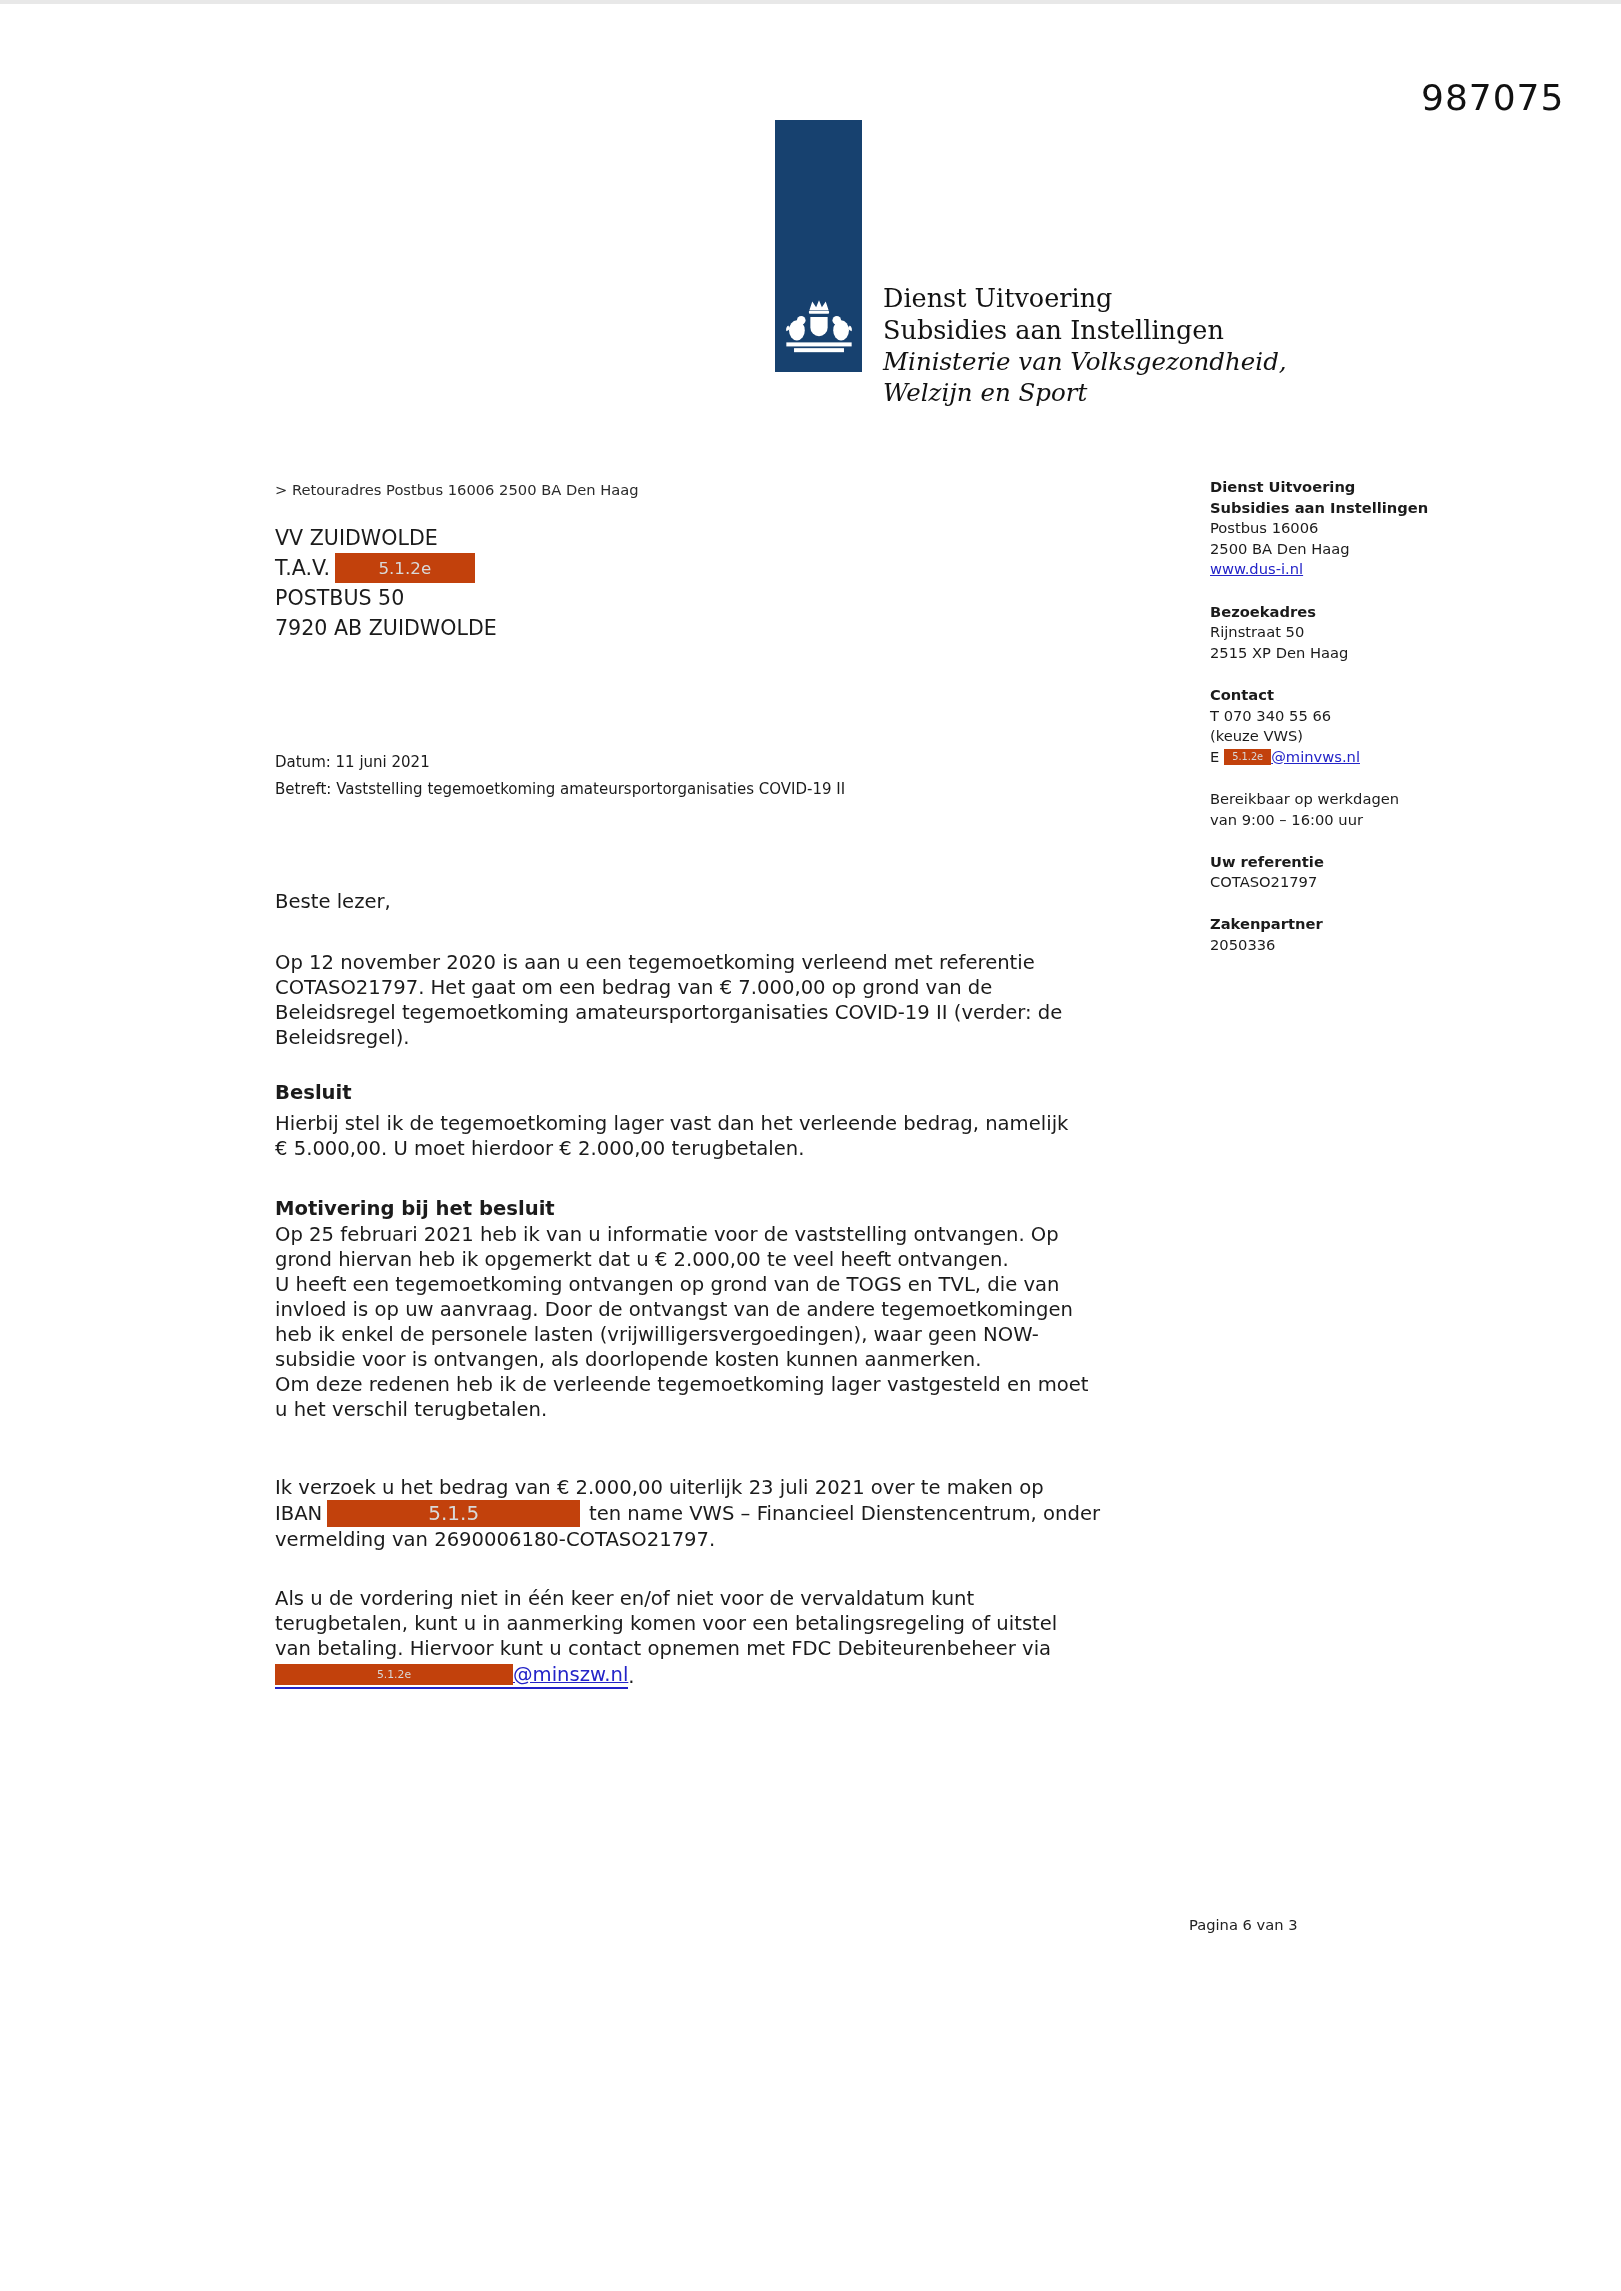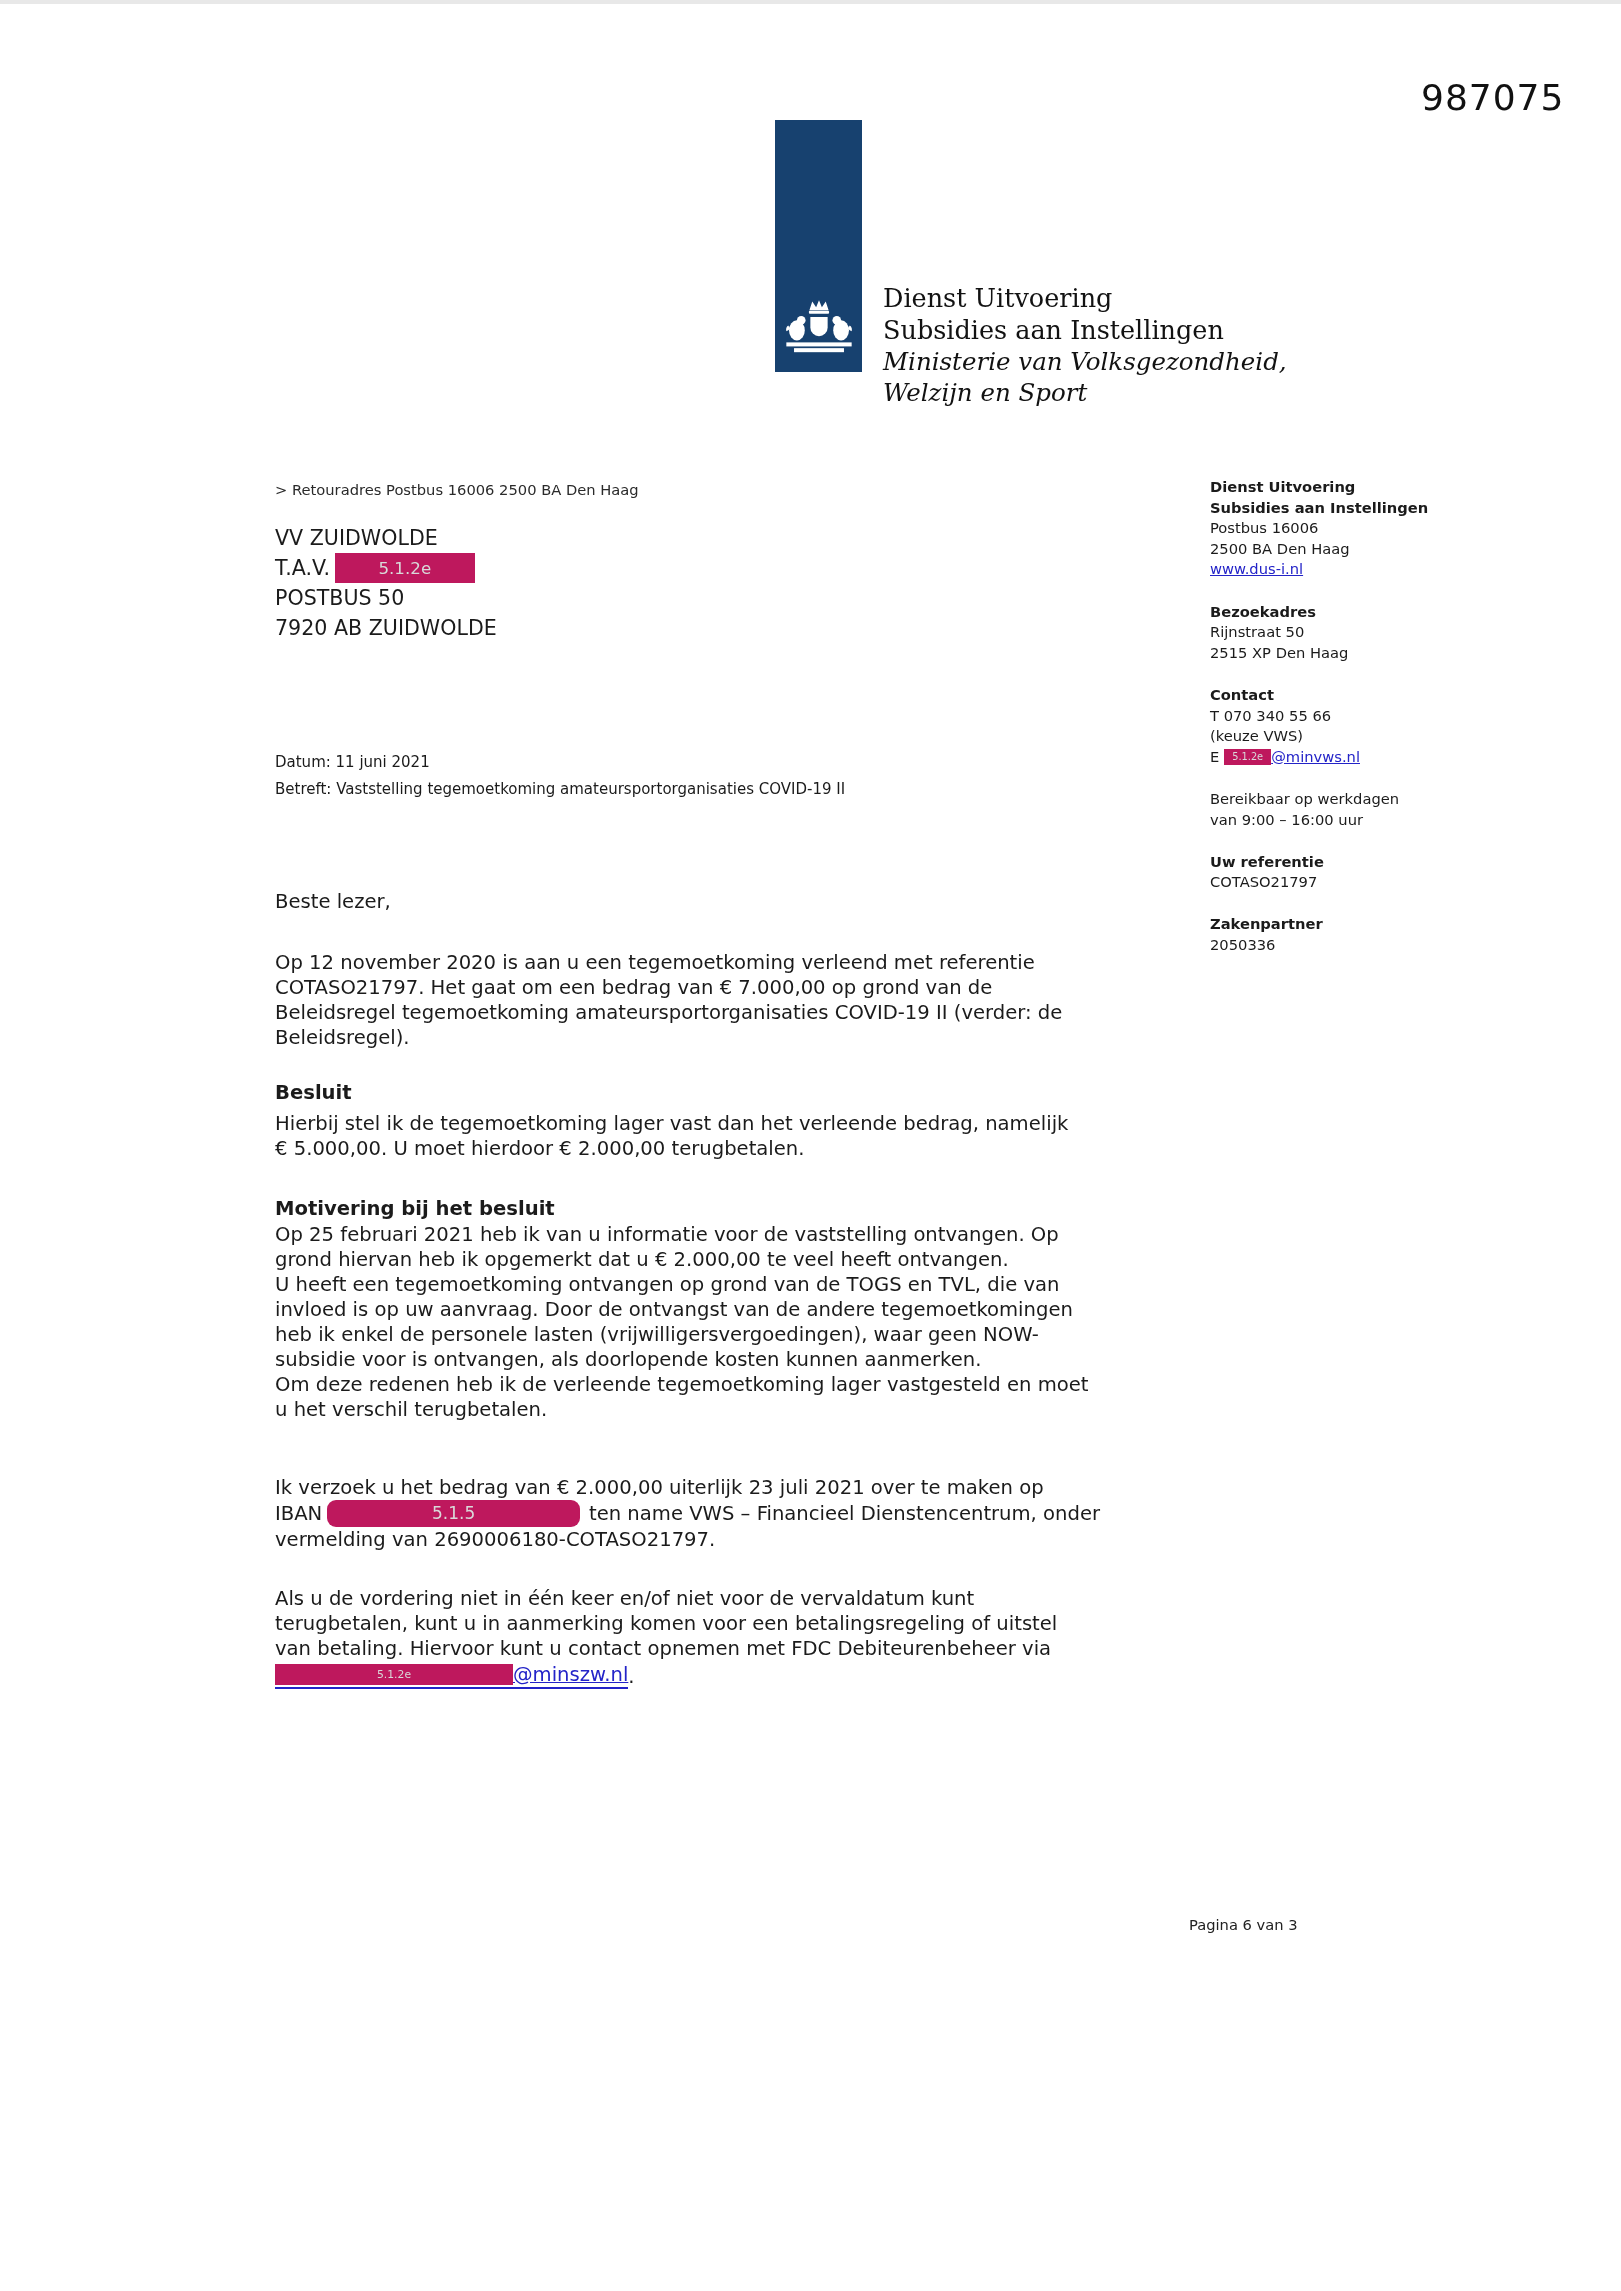--- a/index.html
+++ b/index.html
@@ -16,23 +16,23 @@
   .emblem { position:absolute; left:50%; transform:translateX(-50%); bottom:13.7px; width:73px; height:61px; }
   .logo-text { position:absolute; left:883px; top:278px; white-space:nowrap; }
   .logo-org { font-family:"DejaVu Serif","Liberation Serif",serif; font-size:25.5px; line-height:32px; color:#121212; }
   .logo-ministry { font-family:"DejaVu Serif","Liberation Serif",serif; font-style:italic; font-size:24.5px; line-height:31px; color:#121212; }
 
   
   .retouradres { position:absolute; left:275px; top:477px; font-size:14.7px; color:#2a2a2a; }
   .recipient { position:absolute; left:275px; top:519px; font-size:20.6px; line-height:30px; }
   .attn-line { display:flex; align-items:center; }
 
-  .redaction { background:#be185d; color:#d9d9d9; display:inline-flex; align-items:center; justify-content:center; }
+  .redaction { background:#c2410c; color:#d9d9d9; display:inline-flex; align-items:center; justify-content:center; }
   .redaction.attn { width:140px; height:30px; font-size:16.7px; margin-left:4.9px; }
-  .redaction.iban { width:253px; height:27.4px; font-size:17px; margin:0 8.8px 0 4.9px;border-radius:9px; }
+  .redaction.iban { width:253px; height:27.4px; font-size:20px; margin:0 8.8px 0 4.9px; }
   .redaction.small { min-width:43px; height:15.7px; font-size:9.8px; padding:0 2px; margin:0 0 0 4.9px; }
   .redaction.wide { width:238px; height:21.6px; font-size:10.8px; }
 
   
   .meta { position:absolute; left:275px; top:745px; font-size:15px; line-height:26.5px; }
 
   
   .sidebar { position:absolute; left:1210px; top:473px; width:255px; font-size:14.7px; line-height:20.6px; color:#1b1b1b; }
   .sb-group { margin-bottom:21.6px; }
   .sb-bold { font-weight:bold; }

